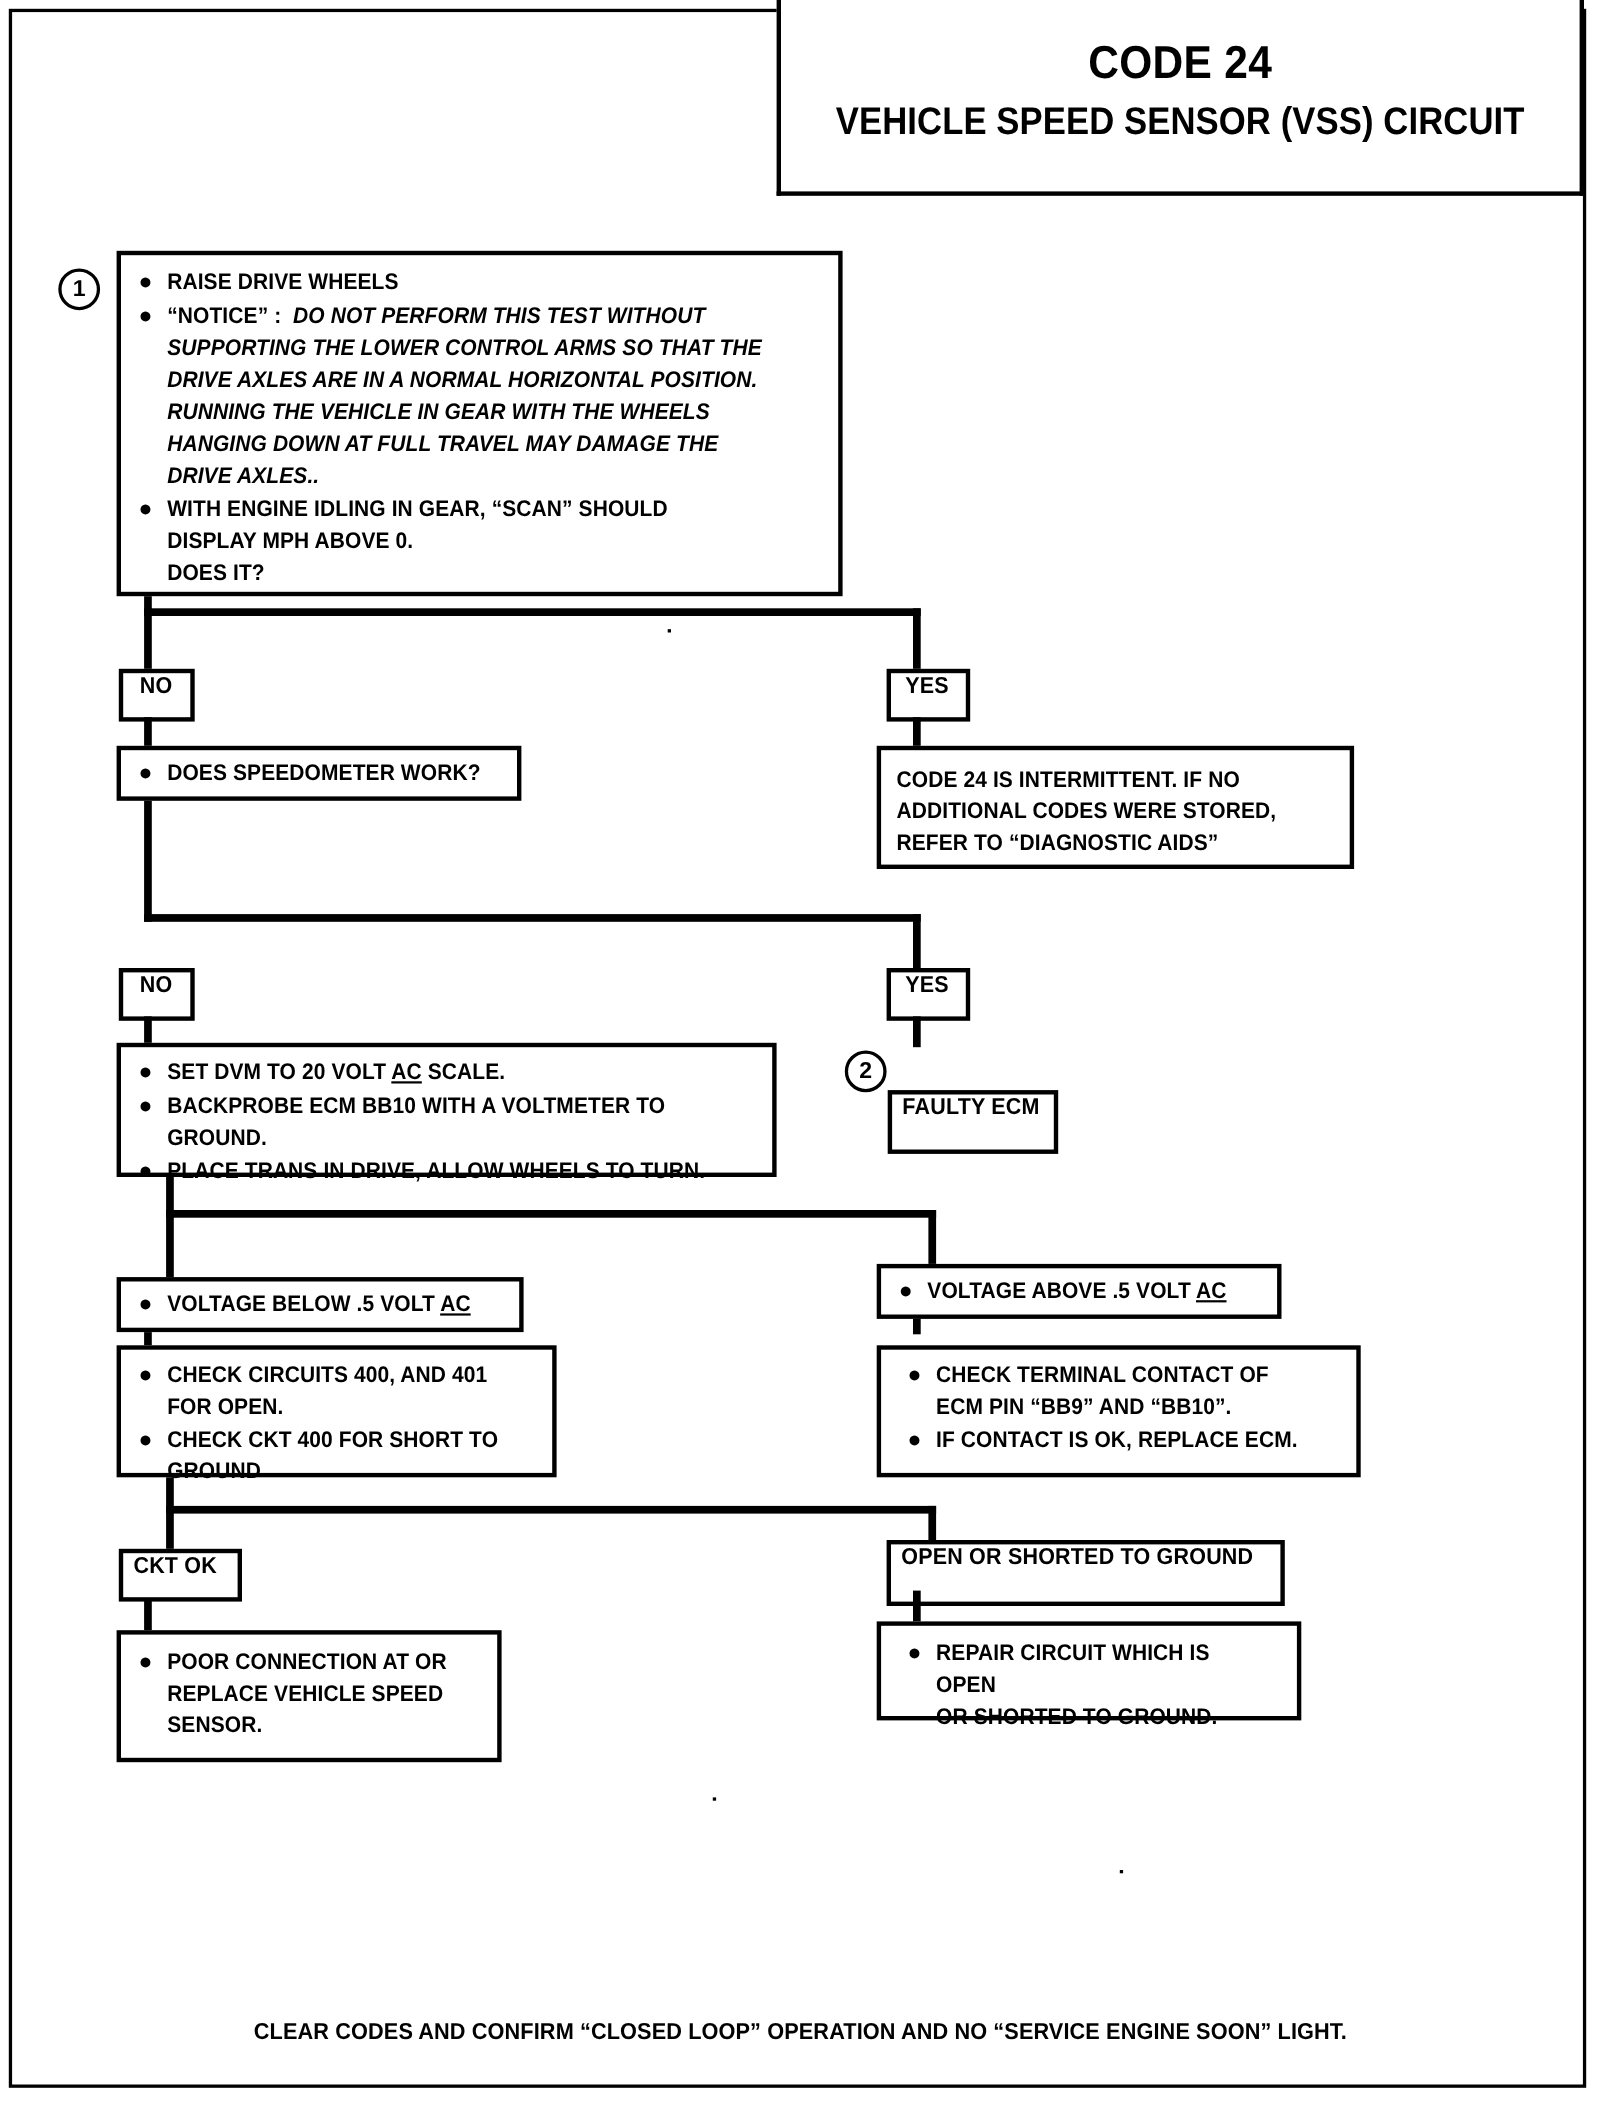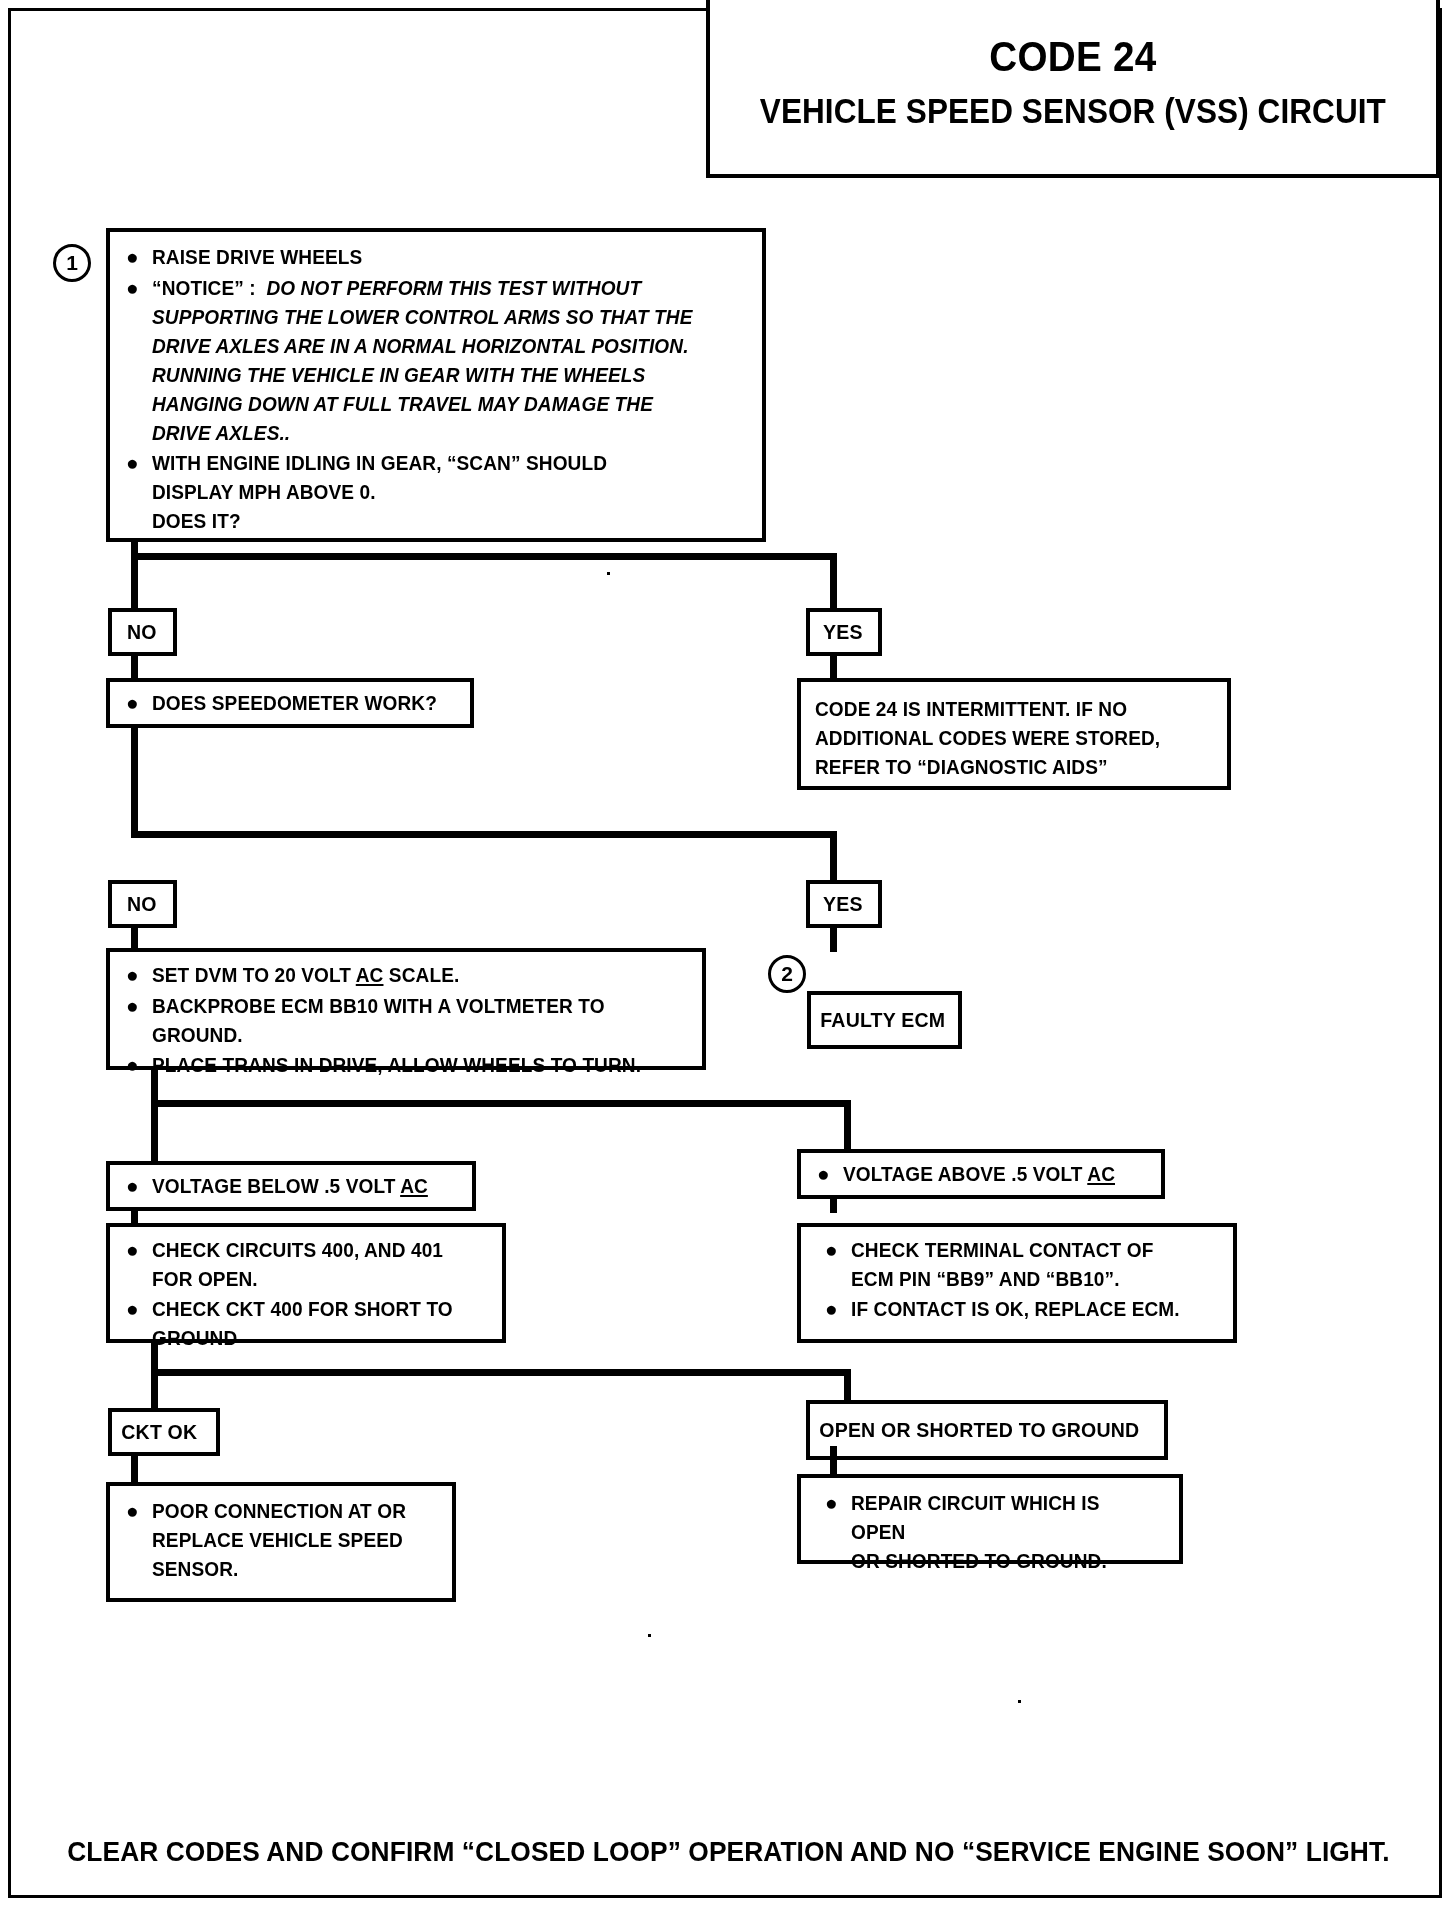--- a/index.html
+++ b/index.html
@@ -45,39 +45,39 @@
   }
   .plain-text{
     font-size:20.5px;font-weight:bold;line-height:29px;letter-spacing:.1px;
     transform:scaleX(.93);transform-origin:left center;white-space:pre-line;
   }
   .notice-italic{font-style:italic;}
   .u{text-decoration:underline;}
   
   .label-box{
     position:absolute;border:4px solid #000;background:#fff;box-sizing:border-box;
-    display:flex;align-items:center;
+    display:flex;align-items:flex-start;
   }
   .label-box span{
     font-size:21px;font-weight:bold;letter-spacing:.2px;padding-left:10px;
     transform:scaleX(.93);transform-origin:left center;white-space:nowrap;
   }
   
   .step-circle{
     position:absolute;width:38px;height:38px;border:3px solid #000;border-radius:50%;
     background:#fff;display:flex;align-items:center;justify-content:center;
     font-size:21px;font-weight:bold;box-sizing:border-box;
   }
   
   .vline{position:absolute;background:#000;width:7px;}
   .hline{position:absolute;background:#000;height:7px;}
   
   .footer{
     position:absolute;left:0;top:1836px;width:1456px;text-align:center;
-    font-size:28px;font-weight:bold;letter-spacing:.1px;
+    font-size:21px;font-weight:bold;letter-spacing:.1px;
   }
   .footer span{display:inline-block;transform:scaleX(.94);}
   .dot-artifact{position:absolute;width:3px;height:3px;background:#000;}
 </style>
 </head>
 <body>
 
 <div class="page-border"></div>
 
 <div class="title-box">

